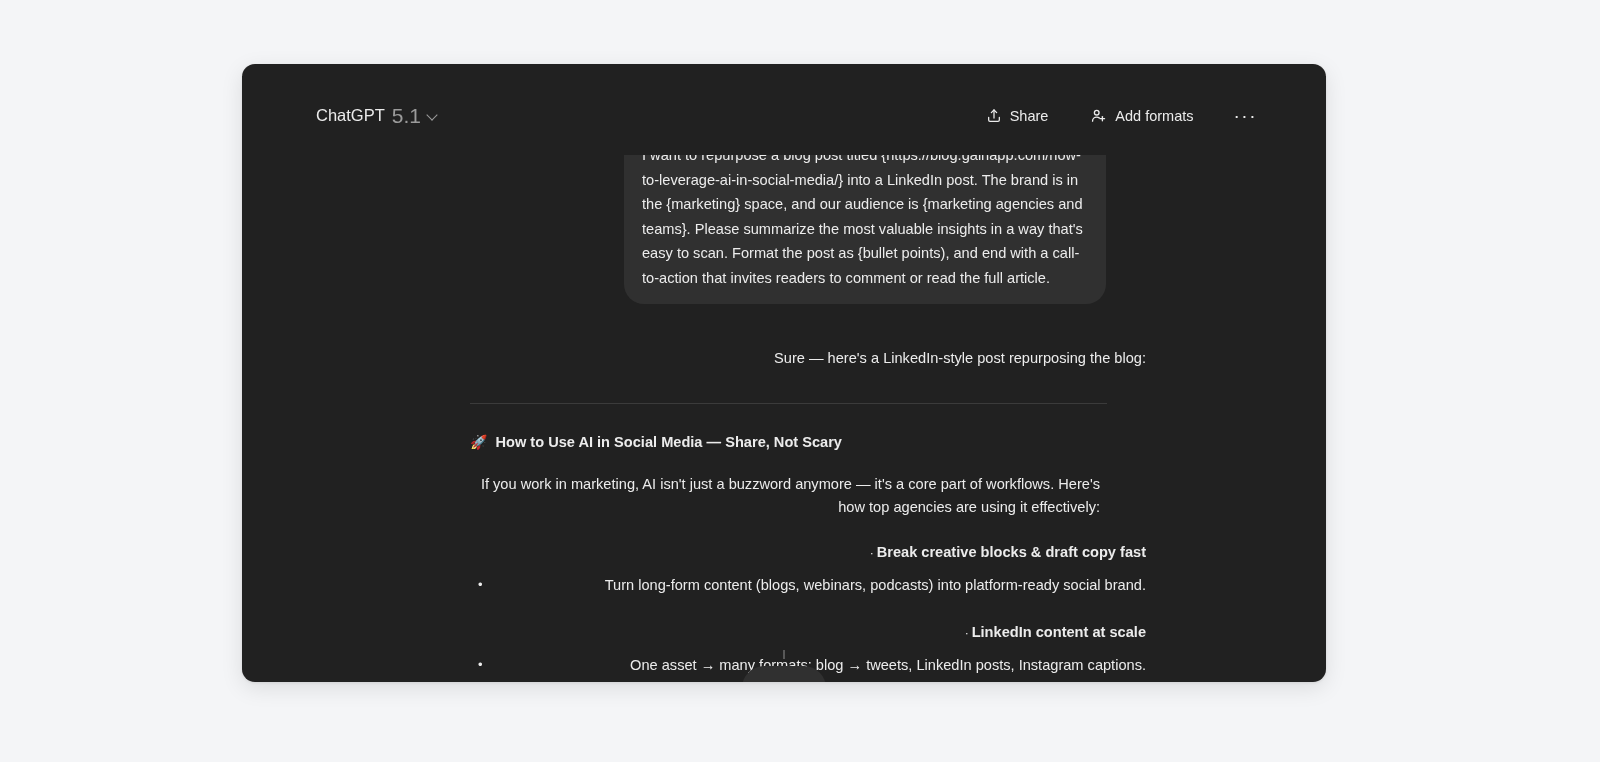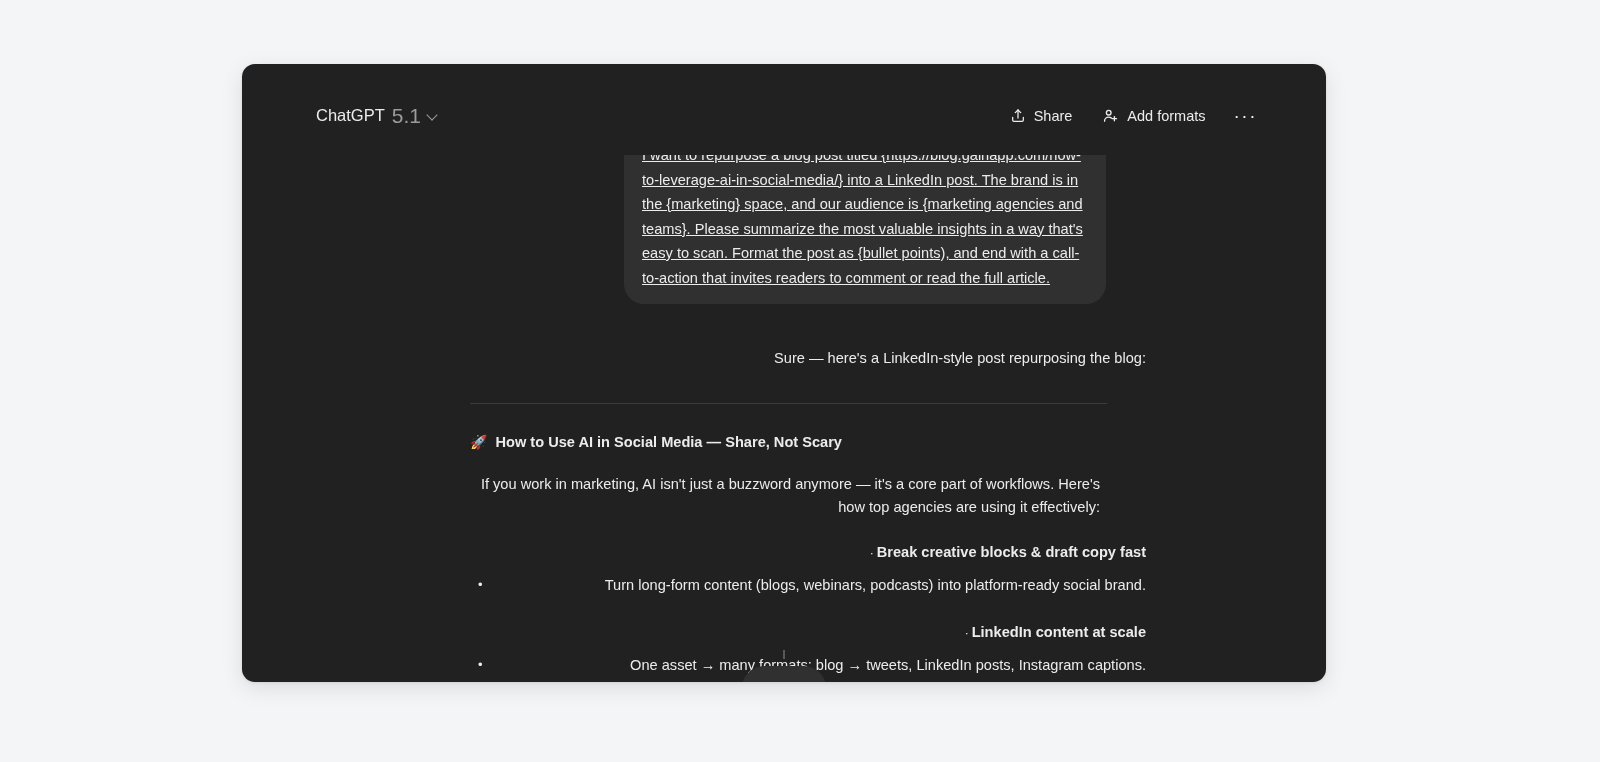--- a/index.html
+++ b/index.html
@@ -72,21 +72,21 @@
     border-right: 1.4px solid #9b9b9b;
     border-bottom: 1.4px solid #9b9b9b;
     transform: rotate(45deg);
   }
 
   #header-actions {
     margin-left: auto;
     margin-right: 60px;
     display: flex;
     align-items: center;
-    gap: 8px;
+    gap: 20px;
     text-align: right;
   }
   .header-btn {
     display: flex;
     align-items: center;
     gap: 8px;
     padding: 7px 11px;
     border-radius: 8px;
     color: #ececec;
     font-size: 14.5px;
@@ -136,21 +136,20 @@
   }
   #user-bubble {
     max-width: 446px;
     background: #303030;
     color: #ececec;
     font-size: 14.6px;
     line-height: 24.5px;
     padding: 0 18px 14px 18px;
     border-radius: 0 0 20px 20px;
     white-space: normal;
-    text-decoration: underline;
   }
 
   
   #assistant-turn {
     padding-left: 228px;
     padding-right: 180px;
     color: #ececec;
     text-align: right;
   }
   .intro-line {

